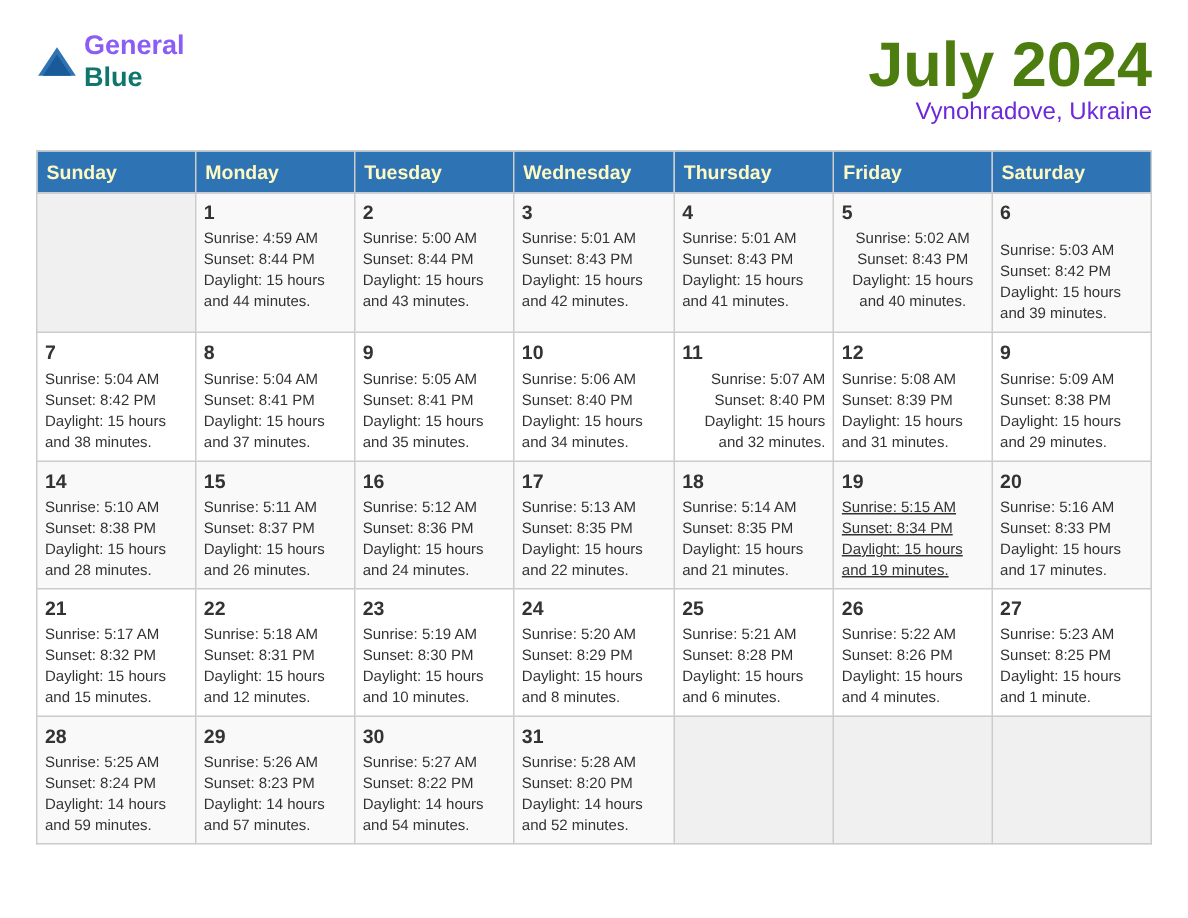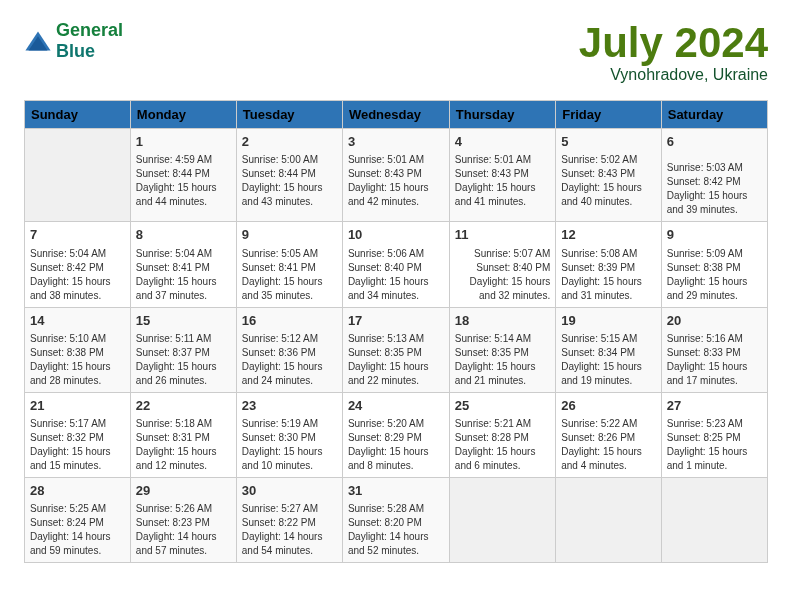--- a/index.html
+++ b/index.html
@@ -30,30 +30,30 @@
       text-align: right;
     }
     .title-month {
       font-size: 42px;
       font-weight: bold;
       color: #4d7c0f;
       line-height: 1.1;
     }
     .title-location {
       font-size: 16px;
-      color: #14532d;
+      color: #6d28d9;
     }
     table {
       width: 100%;
       border-collapse: collapse;
       font-size: 11px;
     }
     thead tr th {
       background-color: #2e74b5;
-      color: #000000;
+      color: #fef9c3;
       text-align: left;
       padding: 6px 6px;
       font-size: 13px;
       font-weight: bold;
       border: 1px solid #ccc;
     }
     tbody tr td {
       border: 1px solid #ccc;
       vertical-align: top;
       padding: 4px 5px;
@@ -88,21 +88,21 @@
 </head>
 <body>
 
 <div class="header">
   <div class="logo">
     <svg class="logo-icon" width="32" height="28" viewBox="0 0 32 28">
       <polygon points="16,2 32,26 0,26" fill="#2e74b5"></polygon>
       <polygon points="16,8 28,26 4,26" fill="#1a5a99"></polygon>
     </svg>
     <div>
-      <span style="font-size:18px;font-weight:bold;color:#15803d;">General</span><br>
+      <span style="font-size:18px;font-weight:bold;color:#8b5cf6;">General</span><br>
       <span style="font-size:18px;font-weight:bold;color:#0f766e;">Blue</span>
     </div>
   </div>
   <div class="title-block">
     <div class="title-month">July 2024</div>
     <div class="title-location">Vynohradove, Ukraine</div>
   </div>
 </div>
 
 <table>
@@ -143,21 +143,21 @@
         </td>
         <td>
           <span class="day-number">4</span>
           <div class="day-info" style="white-space: pre-line;">Sunrise: 5:01 AM
 Sunset: 8:43 PM
 Daylight: 15 hours
 and 41 minutes.</div>
         </td>
         <td>
           <span class="day-number">5</span>
-          <div class="day-info" style="white-space: pre-line;">Sunrise: 5:02 AM
+          <div class="day-info" style="white-space: pre-line; text-align: center;">Sunrise: 5:02 AM
 Sunset: 8:43 PM
 Daylight: 15 hours
 and 40 minutes.</div>
         </td>
         <td>
           <span class="day-number">6</span>
           <div class="day-info" style="white-space: pre-line; margin-top: 10px;">Sunrise: 5:03 AM
 Sunset: 8:42 PM
 Daylight: 15 hours
 and 39 minutes.</div>
@@ -245,21 +245,21 @@
         </td>
         <td>
           <span class="day-number">18</span>
           <div class="day-info" style="white-space: pre-line;">Sunrise: 5:14 AM
 Sunset: 8:35 PM
 Daylight: 15 hours
 and 21 minutes.</div>
         </td>
         <td>
           <span class="day-number">19</span>
-          <div class="day-info" style="white-space: pre-line;">Sunrise: 5:15 AM
+          <div class="day-info" style="white-space: pre-line; text-decoration: underline;">Sunrise: 5:15 AM
 Sunset: 8:34 PM
 Daylight: 15 hours
 and 19 minutes.</div>
         </td>
         <td>
           <span class="day-number">20</span>
           <div class="day-info" style="white-space: pre-line;">Sunrise: 5:16 AM
 Sunset: 8:33 PM
 Daylight: 15 hours
 and 17 minutes.</div>

